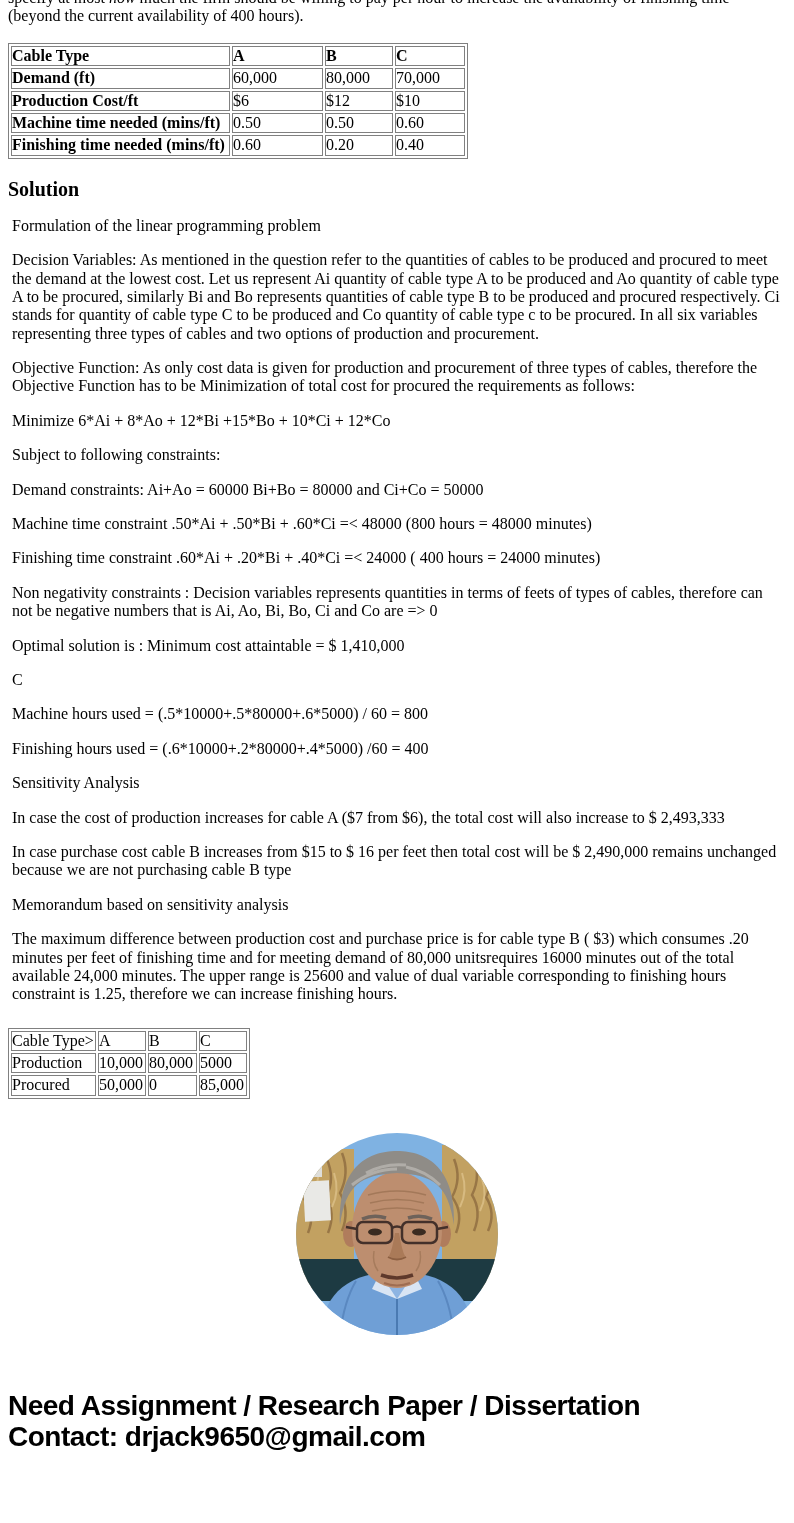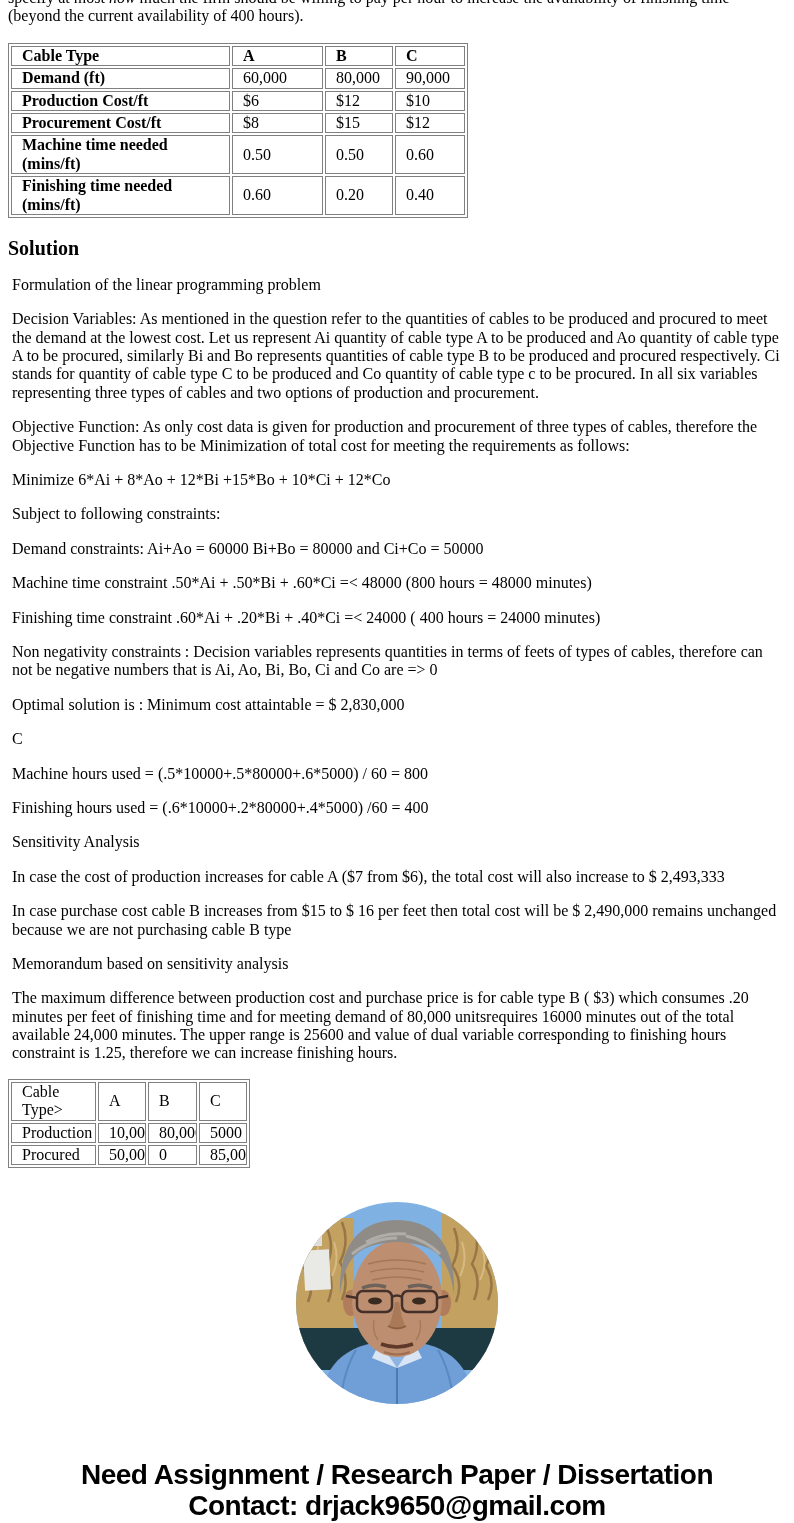--- a/index.html
+++ b/index.html
@@ -23,37 +23,36 @@
     font-family: "Liberation Serif", serif;
   }
   table {
     border-collapse: separate;
     border-spacing: 2px;
     border: 1px solid #808080;
     table-layout: fixed;
   }
   th, td {
     border: 1px solid #808080;
-    padding: 0 10px;
+    padding: 0 0;
     line-height: 1.15;
     text-align: left;
     vertical-align: middle;
     font-size: 16px;
     overflow: hidden;
     white-space: normal;
   }
   table.t1 { width: 448px; }
   table.t1 th { font-weight: bold; }
-  table.t2 { width: 233px; margin-top: 16px; }
+  table.t2 { width: 233px; margin-top: 24px; }
   table.t2 td, table.t2 th { font-weight: normal; }
   .photo-wrap { text-align: center; margin-top: 34px; }
   .photo-wrap svg { display: inline-block; }
   .footer {
     margin-top: 52px;
-    text-align: center;
     font-family: "Liberation Sans", sans-serif;
     font-weight: bold;
     font-size: 28px;
     line-height: 1.1;
     letter-spacing: -0.5px;
   }
 </style>
 </head>
 <body>
 
@@ -70,61 +69,55 @@
     <tr>
       <th>Cable Type</th>
       <th>A</th>
       <th>B</th>
       <th>C</th>
     </tr>
     <tr>
       <th>Demand (ft)</th>
       <td>60,000</td>
       <td>80,000</td>
-      <td>90,000</td>
+      <td>70,000</td>
     </tr>
     <tr>
       <th>Production Cost/ft</th>
       <td>$6</td>
       <td>$12</td>
       <td>$10</td>
     </tr>
     <tr>
-      <th>Procurement Cost/ft</th>
-      <td>$8</td>
-      <td>$15</td>
-      <td>$12</td>
-    </tr>
-    <tr>
       <th>Machine time needed (mins/ft)</th>
       <td>0.50</td>
       <td>0.50</td>
       <td>0.60</td>
     </tr>
     <tr>
       <th>Finishing time needed (mins/ft)</th>
       <td>0.60</td>
       <td>0.20</td>
       <td>0.40</td>
     </tr>
   </tbody>
 </table>
 
 <h3 class="solution-heading">Solution</h3>
 
 <p>Formulation of the linear programming problem</p>
 <p>Decision Variables: As mentioned in the question refer to the quantities of cables to be produced and procured to meet the demand at the lowest cost. Let us represent Ai quantity of cable type A to be produced and Ao quantity of cable type A to be procured, similarly Bi and Bo represents quantities of cable type B to be produced and procured respectively. Ci stands for quantity of cable type C to be produced and Co quantity of cable type c to be procured. In all six variables representing three types of cables and two options of production and procurement.</p>
-<p>Objective Function: As only cost data is given for production and procurement of three types of cables, therefore the Objective Function has to be Minimization of total cost for meeting the requirements as follows:</p>
+<p>Objective Function: As only cost data is given for production and procurement of three types of cables, therefore the Objective Function has to be Minimization of total cost for procured the requirements as follows:</p>
 <p>Minimize 6*Ai + 8*Ao + 12*Bi +15*Bo + 10*Ci + 12*Co</p>
 <p>Subject to following constraints:</p>
 <p>Demand constraints: Ai+Ao = 60000 Bi+Bo = 80000 and Ci+Co = 50000</p>
 <p>Machine time constraint .50*Ai + .50*Bi + .60*Ci =&lt; 48000 (800 hours = 48000 minutes)</p>
 <p>Finishing time constraint .60*Ai + .20*Bi + .40*Ci =&lt; 24000 ( 400 hours = 24000 minutes)</p>
 <p>Non negativity constraints : Decision variables represents quantities in terms of feets of types of cables, therefore can not be negative numbers that is Ai, Ao, Bi, Bo, Ci and Co are =&gt; 0</p>
-<p>Optimal solution is : Minimum cost attaintable = $ 2,830,000</p>
+<p>Optimal solution is : Minimum cost attaintable = $ 1,410,000</p>
 <p>C</p>
 <p>Machine hours used = (.5*10000+.5*80000+.6*5000) / 60 = 800</p>
 <p>Finishing hours used = (.6*10000+.2*80000+.4*5000) /60 = 400</p>
 <p>Sensitivity Analysis</p>
 <p>In case the cost of production increases for cable A ($7 from $6), the total cost will also increase to $ 2,493,333</p>
 <p>In case purchase cost cable B increases from $15 to $ 16 per feet then total cost will be $ 2,490,000 remains unchanged because we are not purchasing cable B type</p>
 <p>Memorandum based on sensitivity analysis</p>
 <p>The maximum difference between production cost and purchase price is for cable type B ( $3) which consumes .20 minutes per feet of finishing time and for meeting demand of 80,000 unitsrequires 16000 minutes out of the total available 24,000 minutes. The upper range is 25600 and value of dual variable corresponding to finishing hours constraint is 1.25, therefore we can increase finishing hours.</p>
 
 <table class="t2">

